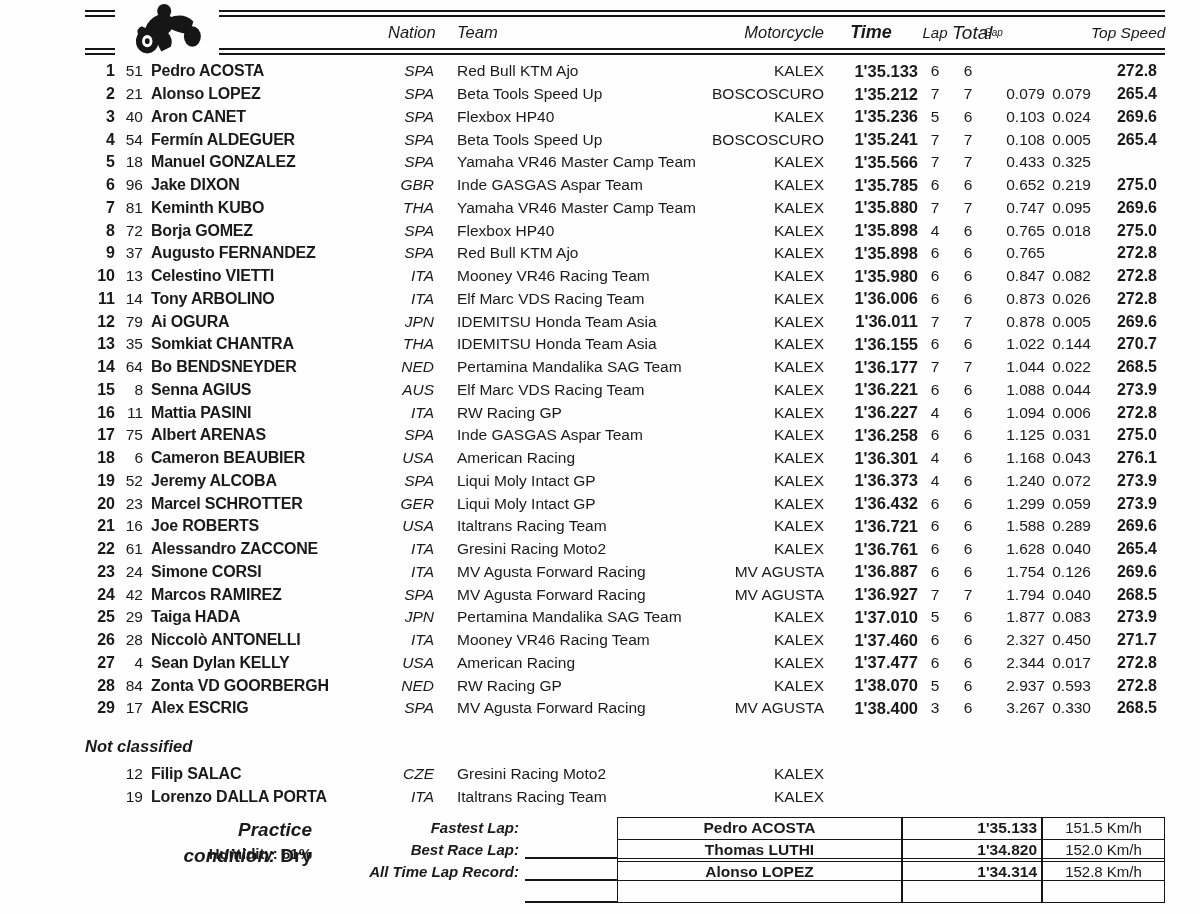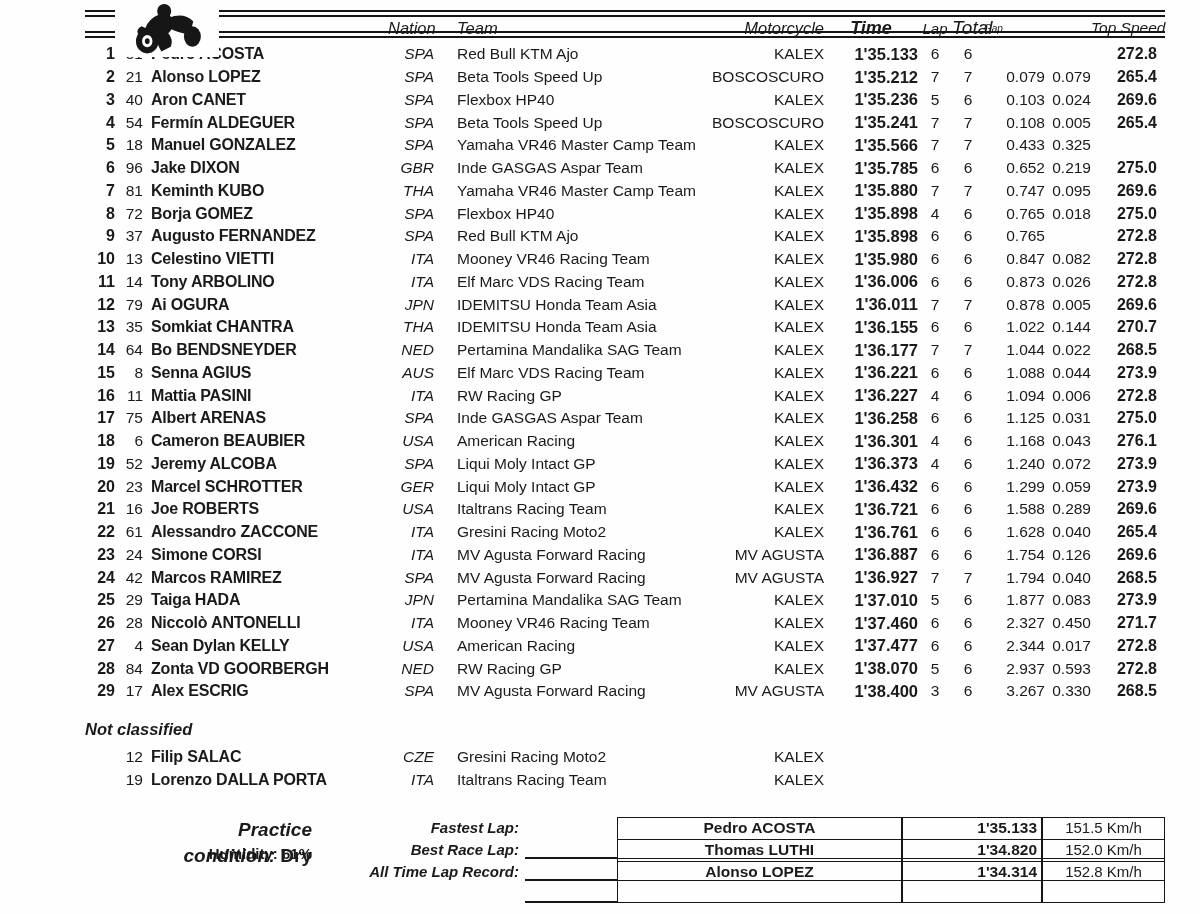--- a/index.html
+++ b/index.html
@@ -8,21 +8,21 @@
 
   .sheet { position:absolute; left:85px; top:0; width:1080px; }
 
   .dline { height:7px; border-top:2px solid #161616; border-bottom:2px solid #161616; }
   .dline.top { margin-top:10px; }
 
   .row-grid { display:grid;
     grid-template-columns:30px 28px 8px 237px 46px 10px 250px 130px 94px 34px 32px 61px 46px 1fr;
     align-items:center; white-space:nowrap; }
 
-  .header-row { height:14px; font-style:italic; font-size:16.5px; }
+  .header-row { height:31px; font-style:italic; font-size:16.5px; }
   .h-rider { padding-left:16px; }
   .h-nation { text-align:right; }
   .h-team { padding-left:13px; }
   .h-moto { text-align:right; }
   .h-time { text-align:center; font-weight:bold; font-size:18px; }
   .h-lap { text-align:center; font-size:15px; }
   .h-total { text-align:center; font-size:19px; }
   .h-gap { text-align:left; font-size:10px; }
   .h-speed { text-align:right; font-size:15.5px; padding-right:8px; }
 

